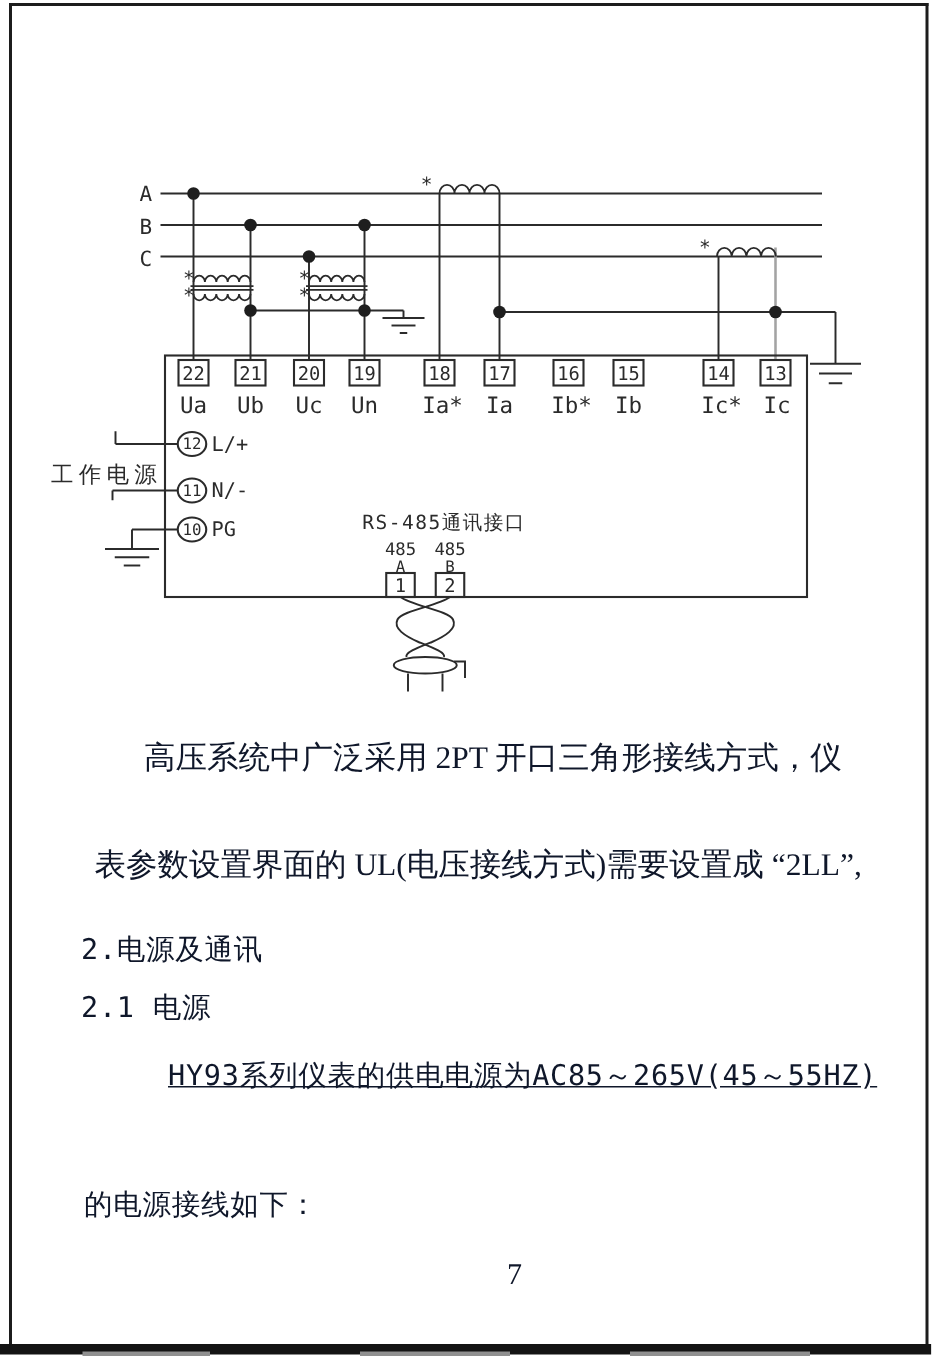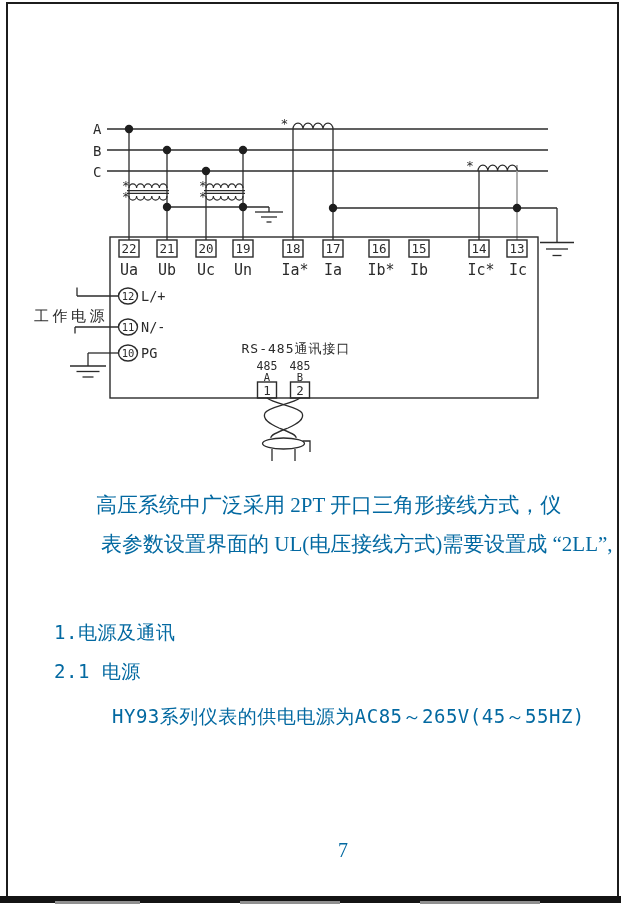--- a/index.html
+++ b/index.html
@@ -22,21 +22,21 @@
   svg .tnum   { font-size:12.5px; text-anchor:middle; }
   svg .tlab   { font-size:15px; text-anchor:middle; }
   svg .star   { font-size:13px; text-anchor:middle; }
   svg .cnum   { font-size:10.5px; text-anchor:middle; }
   svg .plab   { font-size:13.5px; }
   svg .gklab  { font-size:15px; letter-spacing:3.5px; }
   svg .rstitle{ font-size:13px; text-anchor:middle; letter-spacing:1px; }
   svg .rs485  { font-size:11.5px; text-anchor:middle; }
   svg .rsab   { font-size:10.5px; text-anchor:middle; }
 
-  .txt { position:absolute; white-space:nowrap; color:#0369a1; }
+  .txt { position:absolute; white-space:nowrap; color:#0f172a; }
   .serif { font-family:"Liberation Serif","DejaVu Serif",serif; font-size:21px; }
   .song  { font-family:"DejaVu Sans Mono","Liberation Mono",monospace; font-size:19px; letter-spacing:0.5px; }
   .pagenum { font-family:"Liberation Serif",serif; font-size:20px; text-align:center; }
 </style>
 </head>
 <body>
 
 <div class="page">
 
   <div class="border-line" style="left:6px;top:2px;width:2px;height:895px;"></div>
@@ -235,20 +235,21 @@
         <path class="wire" d="M300,398 C292,404 268,407 265,413 C262,419 270,424 279,428 C289,432 297,435 296,438"></path>
         <ellipse class="wire" cx="283.5" cy="443.5" rx="21" ry="5.5"></ellipse>
         <line class="wire" x1="272" y1="449" x2="272" y2="461"></line>
         <line class="wire" x1="295" y1="449" x2="295" y2="461"></line>
         <path class="wire" d="M302.5,441 L310,441 L310,452"></path>
       </g>
     </g>
   </svg>
 
   <div class="txt serif" style="left:96px; top:491px;">高压系统中广泛采用 2PT 开口三角形接线方式，仪</div>
-  <div class="txt serif" style="left:63px; top:530px;margin-left:38px;">表参数设置界面的 UL(电压接线方式)需要设置成 “2LL”,</div>
-  <div class="txt song" style="left:54px; top:620px;">1.电源及通讯</div>
+  <div class="txt serif" style="left:63px; top:562px;">表参数设置界面的 UL(电压接线方式)需要设置成 “2LL”,</div>
+  <div class="txt song" style="left:54px; top:620px;">2.电源及通讯</div>
   <div class="txt song" style="left:54px; top:659px;">2.1 电源</div>
-  <div class="txt song" style="left:112px; top:704px;">HY93系列仪表的供电电源为AC85～265V(45～55HZ)</div>
+  <div class="txt song" style="left:112px; top:704px;text-decoration:underline;">HY93系列仪表的供电电源为AC85～265V(45～55HZ)</div>
+  <div class="txt song" style="left:56px; top:790px;">的电源接线如下：</div>
 
   <div class="txt pagenum" style="left:328px; top:839px; width:30px;">7</div>
 
 </div>
 
 </body></html>

